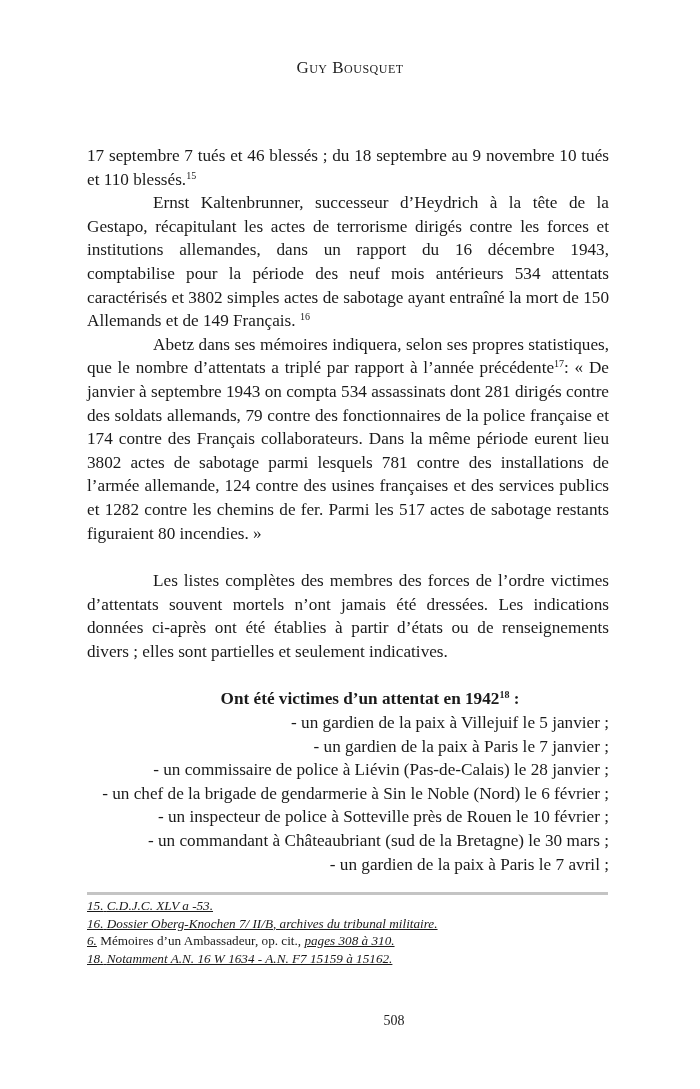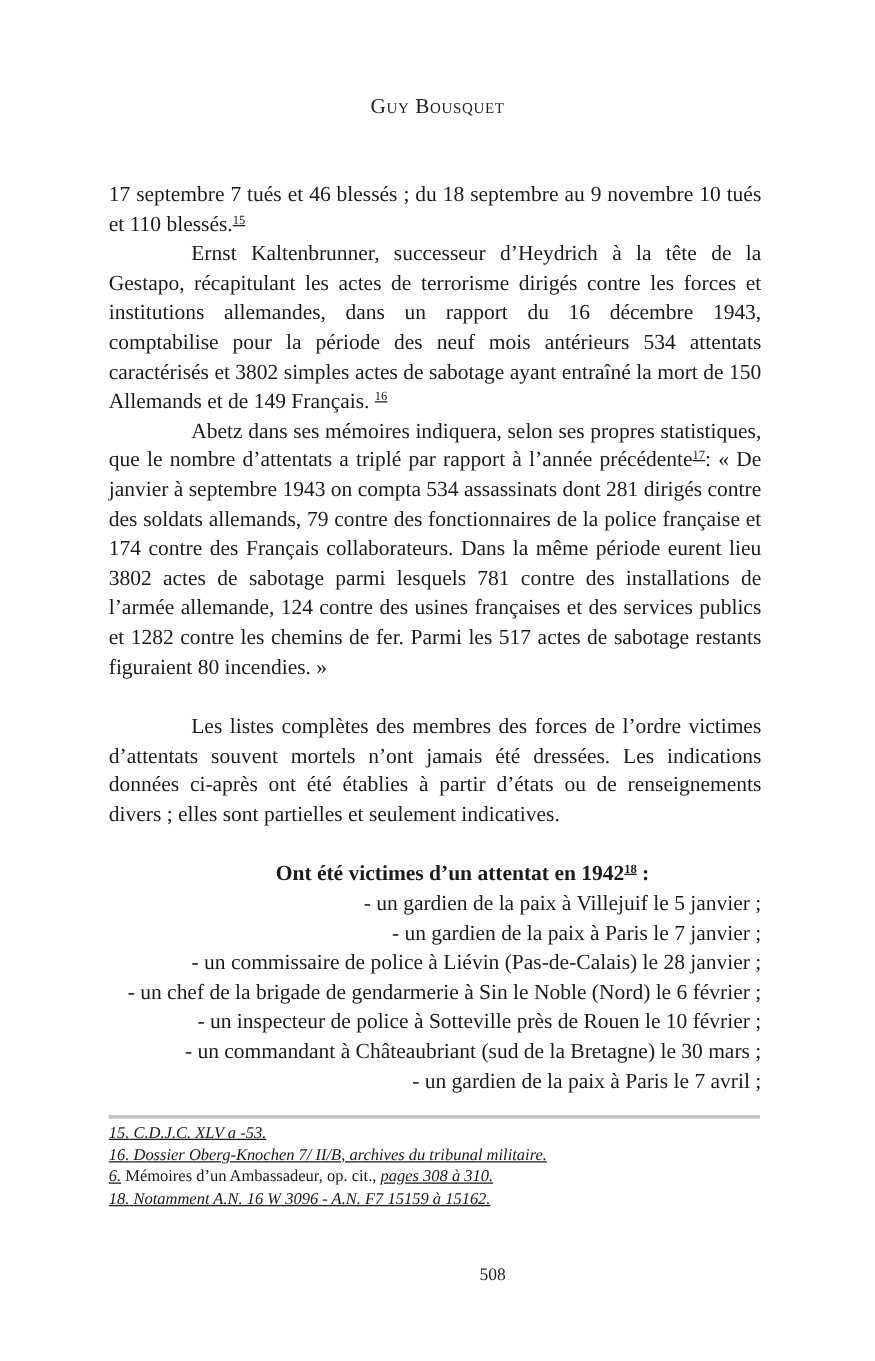--- a/index.html
+++ b/index.html
@@ -1,25 +1,25 @@
 <!DOCTYPE html>
 <html><head>
 <meta charset="utf-8">
 <style>
   html, body { margin: 0; padding: 0; background: #ffffff; }
   body { width: 700px; height: 1089px; position: relative; overflow: hidden;
          font-family: "Liberation Serif", "DejaVu Serif", serif; color: #1a1a1a; }
   .header { position: absolute; top: 58px; left: 0; width: 700px; text-align: center;
-            font-size: 17px; font-variant: small-caps; letter-spacing: 0.5px; color: #222; margin-top: 17px; }
+            font-size: 17px; font-variant: small-caps; letter-spacing: 0.5px; color: #222; }
   .body-text { position: absolute; left: 87px; width: 522px; top: 144px;
                font-size: 17.2px; line-height: 23.6px; }
   .para { margin: 0; text-align: justify; }
   .indent { text-indent: 66px; }
   .gap { height: 24px; }
-  sup { font-size: 10px; line-height: 0; vertical-align: 6px; text-decoration: underline; }
+  sup { font-size: 10px; line-height: 0; vertical-align: 6px; }
   .list-title { font-weight: bold; padding-left: 44px; margin: 0; text-align: center; }
   .list { list-style: none; margin: 0; padding: 0; }
   .list li { margin: 0; text-align: right; }
   .separator { position: absolute; left: 87px; width: 521px; top: 892px; height: 3px;
                background: #c4c4c4; }
   .footnotes { position: absolute; left: 87px; top: 897px; width: 521px;
                font-size: 13.2px; line-height: 17.5px; color: #1a1a1a; }
   .fn { margin: 0; }
   .it { font-style: italic; text-decoration: underline; }
   .page-number { position: absolute; top: 1013px; left: 0; width: 700px; text-align: center;
@@ -55,16 +55,16 @@
     <li>- un gardien de la paix à Paris le 7 avril ;</li>
   </ul>
 </div>
 
 <div class="separator"></div>
 
 <div class="footnotes">
   <p class="fn it"><span>15.</span> <span>C.D.J.C. XLV a -53.</span></p>
   <p class="fn it"><span>16.</span> <span>Dossier Oberg-Knochen 7/ II/B, archives du tribunal militaire.</span></p>
   <p class="fn"><span class="it">6.</span> <span>Mémoires d’un Ambassadeur, op. cit., </span><span class="it">pages 308 à 310.</span></p>
-  <p class="fn it"><span>18.</span> <span>Notamment A.N. 16 W 3096 - A.N. F7 15159 à 15162.</span></p>
+  <p class="fn it"><span>18.</span> <span>Notamment A.N. 16 W 1634 - A.N. F7 15159 à 15162.</span></p>
 </div>
 
 <div class="page-number">508</div>
 
 </body></html>

